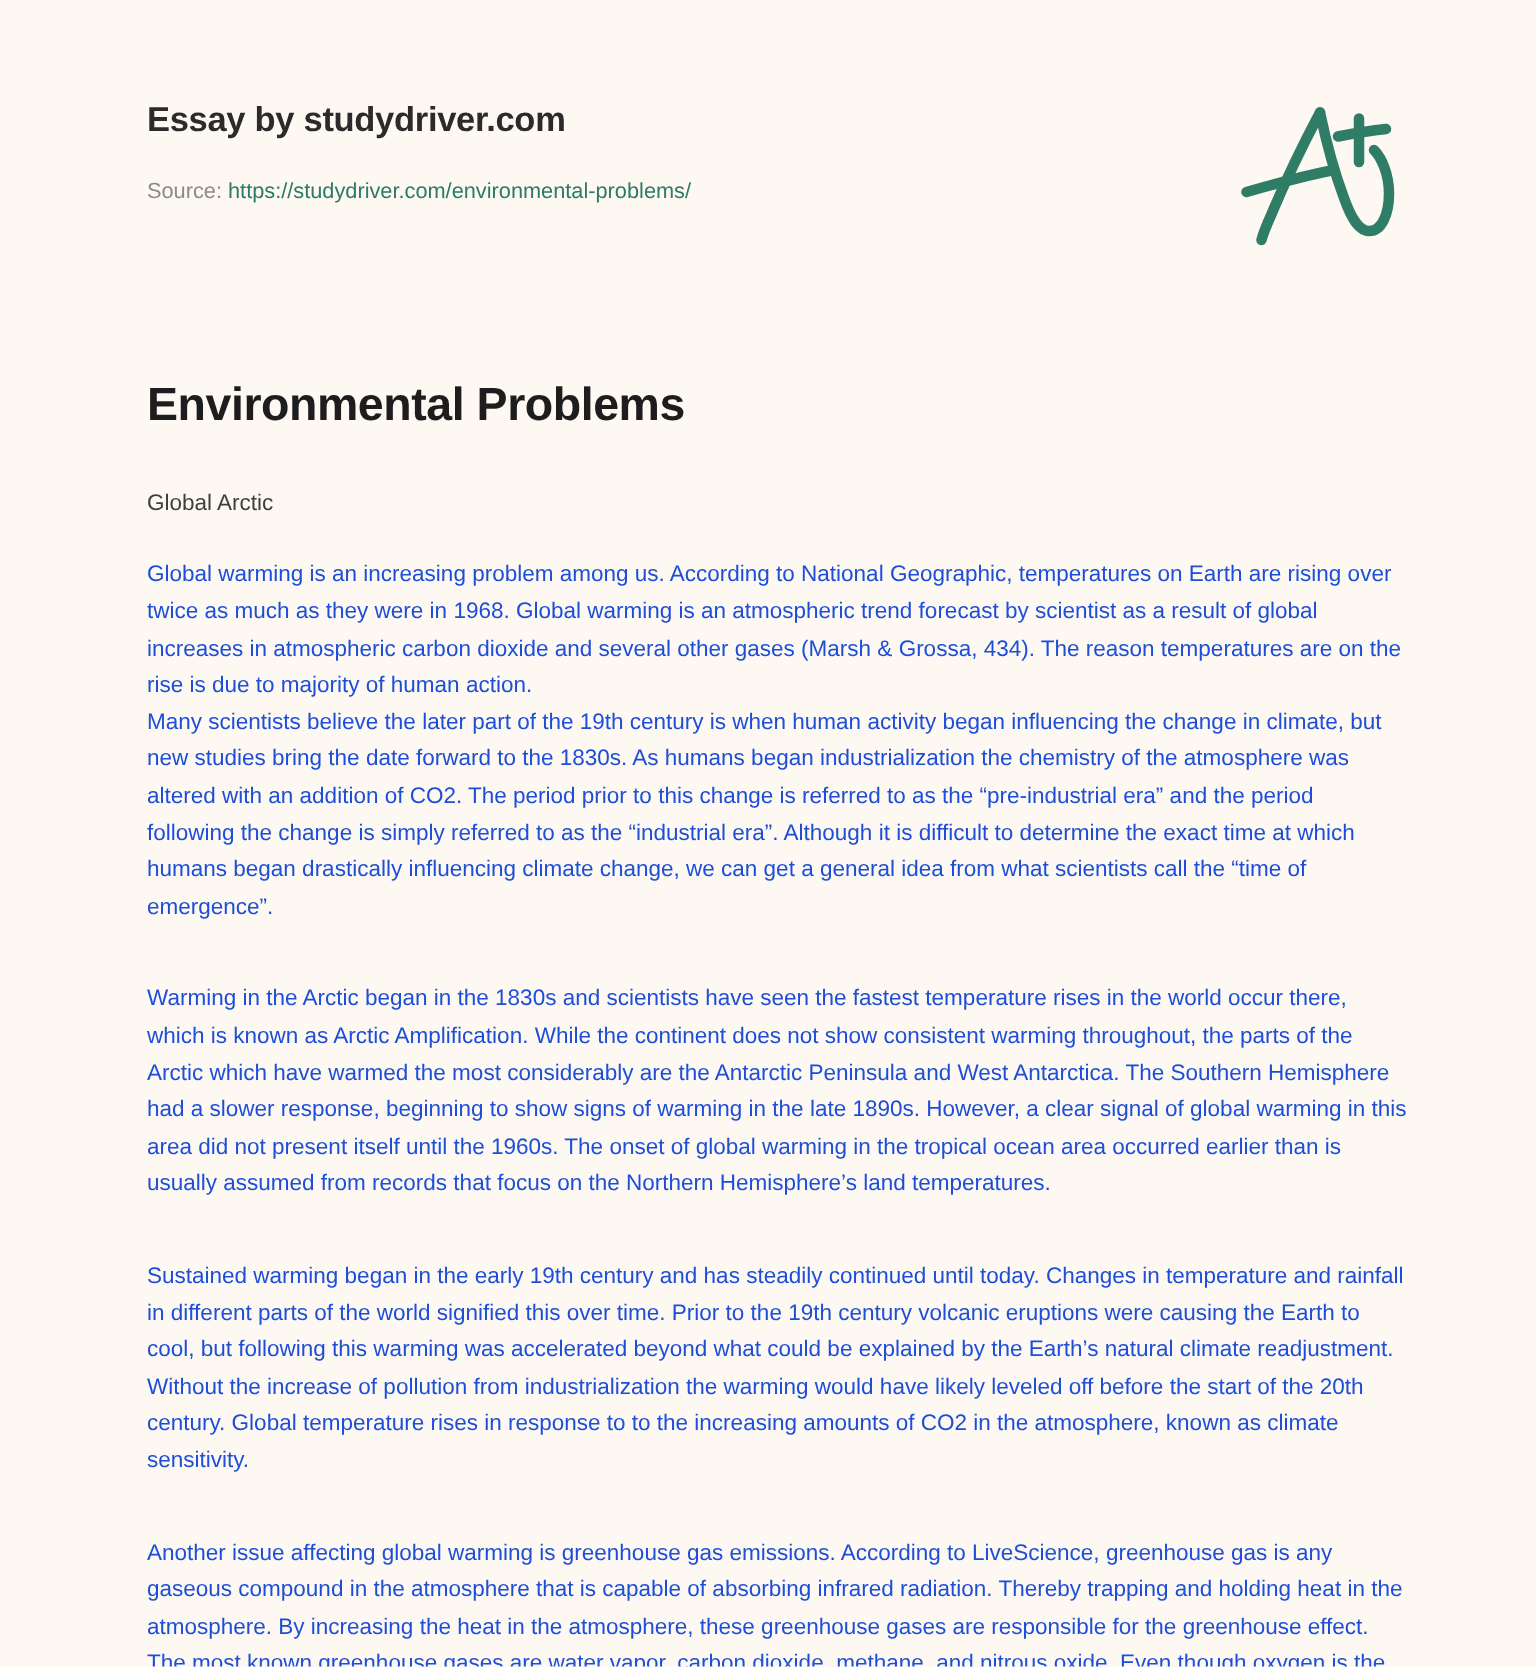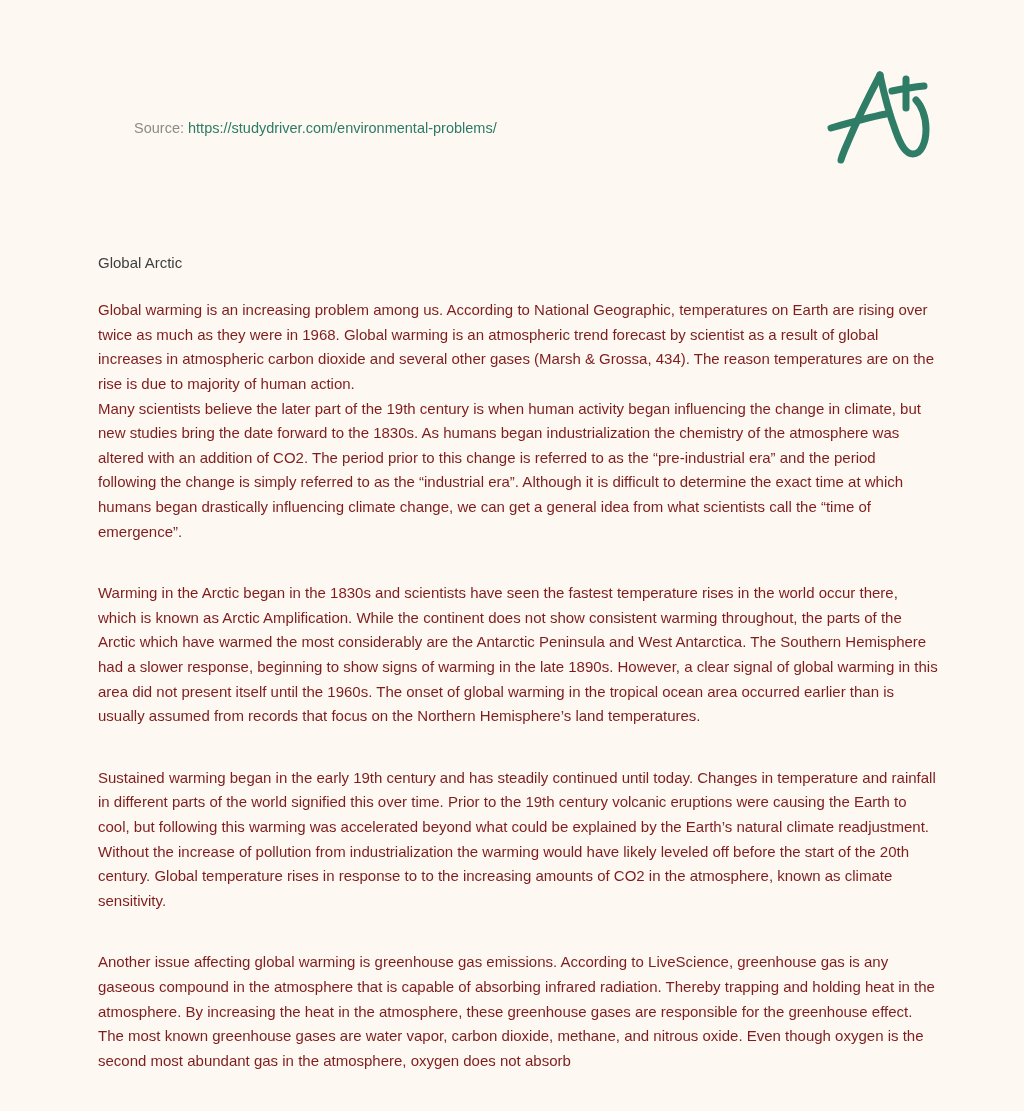--- a/index.html
+++ b/index.html
@@ -42,21 +42,20 @@
     color: #2b2b2b;
     white-space: nowrap;
   }
 
   .source-line {
     position: absolute;
     left: 98px;
     top: 120px;
     font-size: 14.5px;
     white-space: nowrap;
-    margin-left: 36px;
   }
   .source-label {
     color: #8b8b88;
   }
   .source-url {
     color: #2d7a66;
     text-decoration: none;
   }
 
   .logo {
@@ -92,35 +91,36 @@
   .subhead {
     font-size: 15px;
     color: #3f3f3f;
     line-height: 1.55;
     margin: 0 0 24px 0;
   }
 
   .body-block p {
     font-size: 15px;
     line-height: 24.6px;
-    color: #7f1d1d;
+    color: #1d4ed8;
     margin: 0;
     text-align: left;
   }
   .body-block p.gap-before {
     margin-top: 37px;
   }
 </style>
 </head>
 <body>
 
 <div class="page">
 
   <div class="header">
 
+    <div class="byline">Essay by studydriver.com</div>
 
     <div class="source-line">
       <span class="source-label">Source:</span>
       <a class="source-url" href="#">https://studydriver.com/environmental-problems/</a>
     </div>
 
     <div class="logo">
       <svg viewBox="0 0 115 100" xmlns="http://www.w3.org/2000/svg" fill="none" stroke="#2f7d66" stroke-linecap="round" stroke-linejoin="round">
 
         <path d="M62 9 C53 26, 40 52, 30 76 C26 85, 24 90, 23 94" stroke-width="7"></path>
@@ -132,20 +132,21 @@
         <path d="M88 13 C88 23, 88 33, 88 42" stroke-width="7"></path>
 
         <path d="M74 25 C84 23, 96 21, 106 20" stroke-width="7"></path>
       </svg>
     </div>
 
   </div>
 
   <div class="article">
 
+    <h1 class="doc-title">Environmental Problems</h1>
 
     <div class="subhead">Global Arctic</div>
 
     <div class="body-block">
         <p>Global warming is an increasing problem among us. According to National Geographic, temperatures on Earth are rising over twice as much as they were in 1968. Global warming is an atmospheric trend forecast by scientist as a result of global increases in atmospheric carbon dioxide and several other gases (Marsh &amp; Grossa, 434). The reason temperatures are on the rise is due to majority of human action.</p>
         <p>Many scientists believe the later part of the 19th century is when human activity began influencing the change in climate, but new studies bring the date forward to the 1830s. As humans began industrialization the chemistry of the atmosphere was altered with an addition of CO2. The period prior to this change is referred to as the “pre-industrial era” and the period following the change is simply referred to as the “industrial era”. Although it is difficult to determine the exact time at which humans began drastically influencing climate change, we can get a general idea from what scientists call the “time of emergence”.</p>
         <p class="gap-before">Warming in the Arctic began in the 1830s and scientists have seen the fastest temperature rises in the world occur there, which is known as Arctic Amplification. While the continent does not show consistent warming throughout, the parts of the Arctic which have warmed the most considerably are the Antarctic Peninsula and West Antarctica. The Southern Hemisphere had a slower response, beginning to show signs of warming in the late 1890s. However, a clear signal of global warming in this area did not present itself until the 1960s. The onset of global warming in the tropical ocean area occurred earlier than is usually assumed from records that focus on the Northern Hemisphere’s land temperatures.</p>
         <p class="gap-before">Sustained warming began in the early 19th century and has steadily continued until today. Changes in temperature and rainfall in different parts of the world signified this over time. Prior to the 19th century volcanic eruptions were causing the Earth to cool, but following this warming was accelerated beyond what could be explained by the Earth’s natural climate readjustment. Without the increase of pollution from industrialization the warming would have likely leveled off before the start of the 20th century. Global temperature rises in response to to the increasing amounts of CO2 in the atmosphere, known as climate sensitivity.</p>
         <p class="gap-before">Another issue affecting global warming is greenhouse gas emissions. According to LiveScience, greenhouse gas is any gaseous compound in the atmosphere that is capable of absorbing infrared radiation. Thereby trapping and holding heat in the atmosphere. By increasing the heat in the atmosphere, these greenhouse gases are responsible for the greenhouse effect. The most known greenhouse gases are water vapor, carbon dioxide, methane, and nitrous oxide. Even though oxygen is the second most abundant gas in the atmosphere, oxygen does not absorb</p>
       </div>

